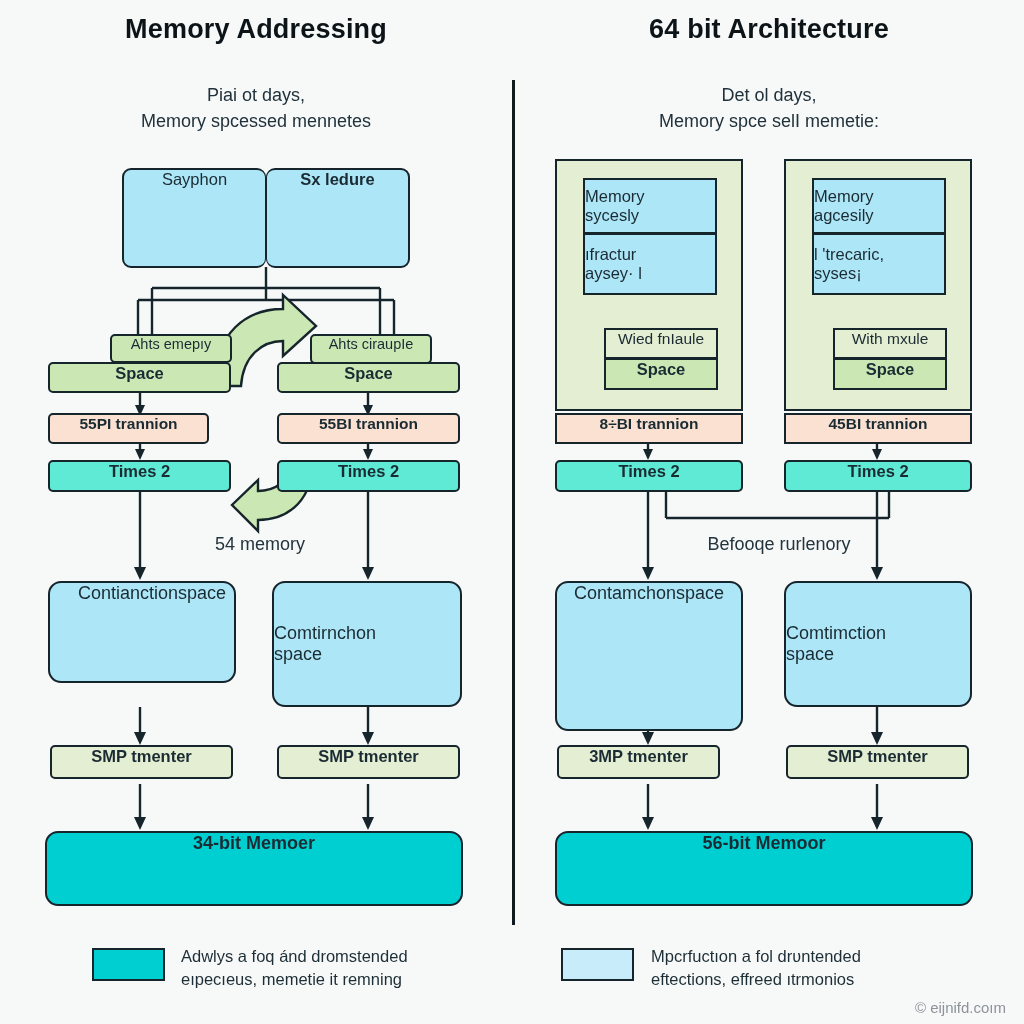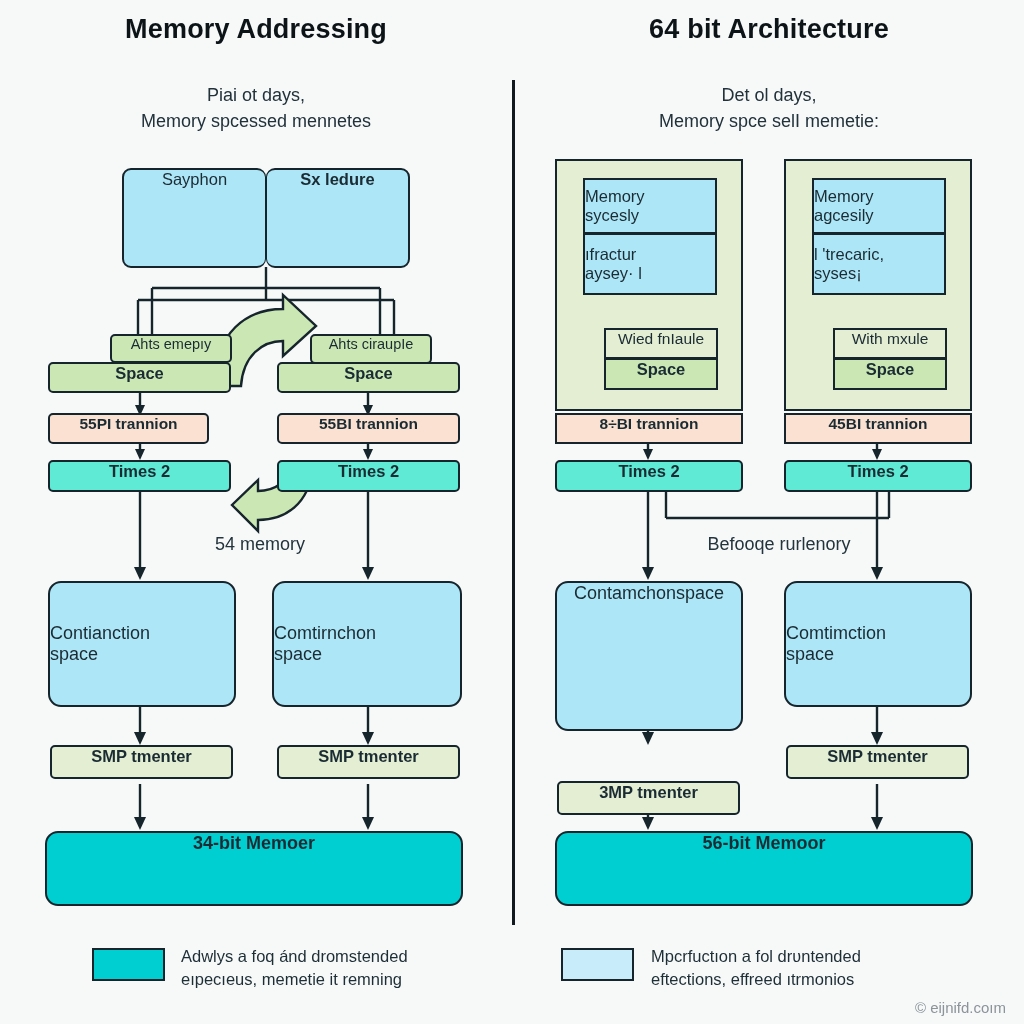--- a/index.html
+++ b/index.html
@@ -153,21 +153,21 @@
     </div>
     <div class="box green r5" style="left:48px;top:362px;width:183px;height:31px;">
       <span class="f16 b">Space</span>
     </div>
     <div class="box peach r5" style="left:48px;top:413px;width:161px;height:31px;">
       <span class="f15 b">55PI trannion</span>
     </div>
     <div class="box yellow r5" style="left:48px;top:460px;width:183px;height:32px;">
       <span class="f16 b">Times 2</span>
     </div>
-    <div class="box blue r12" style="left:48px;top:581px;width:188px;height:126px;flex-direction:column;">
+    <div class="box blue r12" style="left:48px;top:581px;width:188px;height:102px;flex-direction:row;padding-left:20px;">
       <span class="f18">Contianction</span>
       <span class="f18">space</span>
     </div>
     <div class="box greenpale r5" style="left:50px;top:745px;width:183px;height:34px;">
       <span class="f16 b">SMP tmenter</span>
     </div>
 
     <div class="box green r5" style="left:310px;top:334px;width:122px;height:30px;">
       <span class="f14">Ahts ciraupIe</span>
     </div>
@@ -270,21 +270,21 @@
     <div class="box peach" style="left:41px;top:413px;width:188px;height:31px;">
       <span class="f15 b">8÷BI trannion</span>
     </div>
     <div class="box yellow r5" style="left:41px;top:460px;width:188px;height:32px;">
       <span class="f16 b">Times 2</span>
     </div>
     <div class="box blue r12" style="left:41px;top:581px;width:188px;height:150px;flex-direction:row;">
       <span class="f18">Contamchon</span>
       <span class="f18">space</span>
     </div>
-    <div class="box greenpale r5" style="left:43px;top:745px;width:183px;height:34px;margin-top:36px;">
+    <div class="box greenpale r5" style="left:43px;top:745px;width:163px;height:34px;">
       <span class="f16 b">3MP tmenter</span>
     </div>
 
     <div class="box greenpale" style="left:270px;top:159px;width:188px;height:252px;display:block;"></div>
     <div class="box blue" style="left:298px;top:178px;width:134px;height:56px;flex-direction:column;">
       <span class="f16">Memory</span>
       <span class="f16">agcesily</span>
     </div>
     <div class="box blue" style="left:298px;top:234px;width:134px;height:61px;flex-direction:column;border-top-width:1px;">
       <span class="f16">l 'trecaric,</span>

